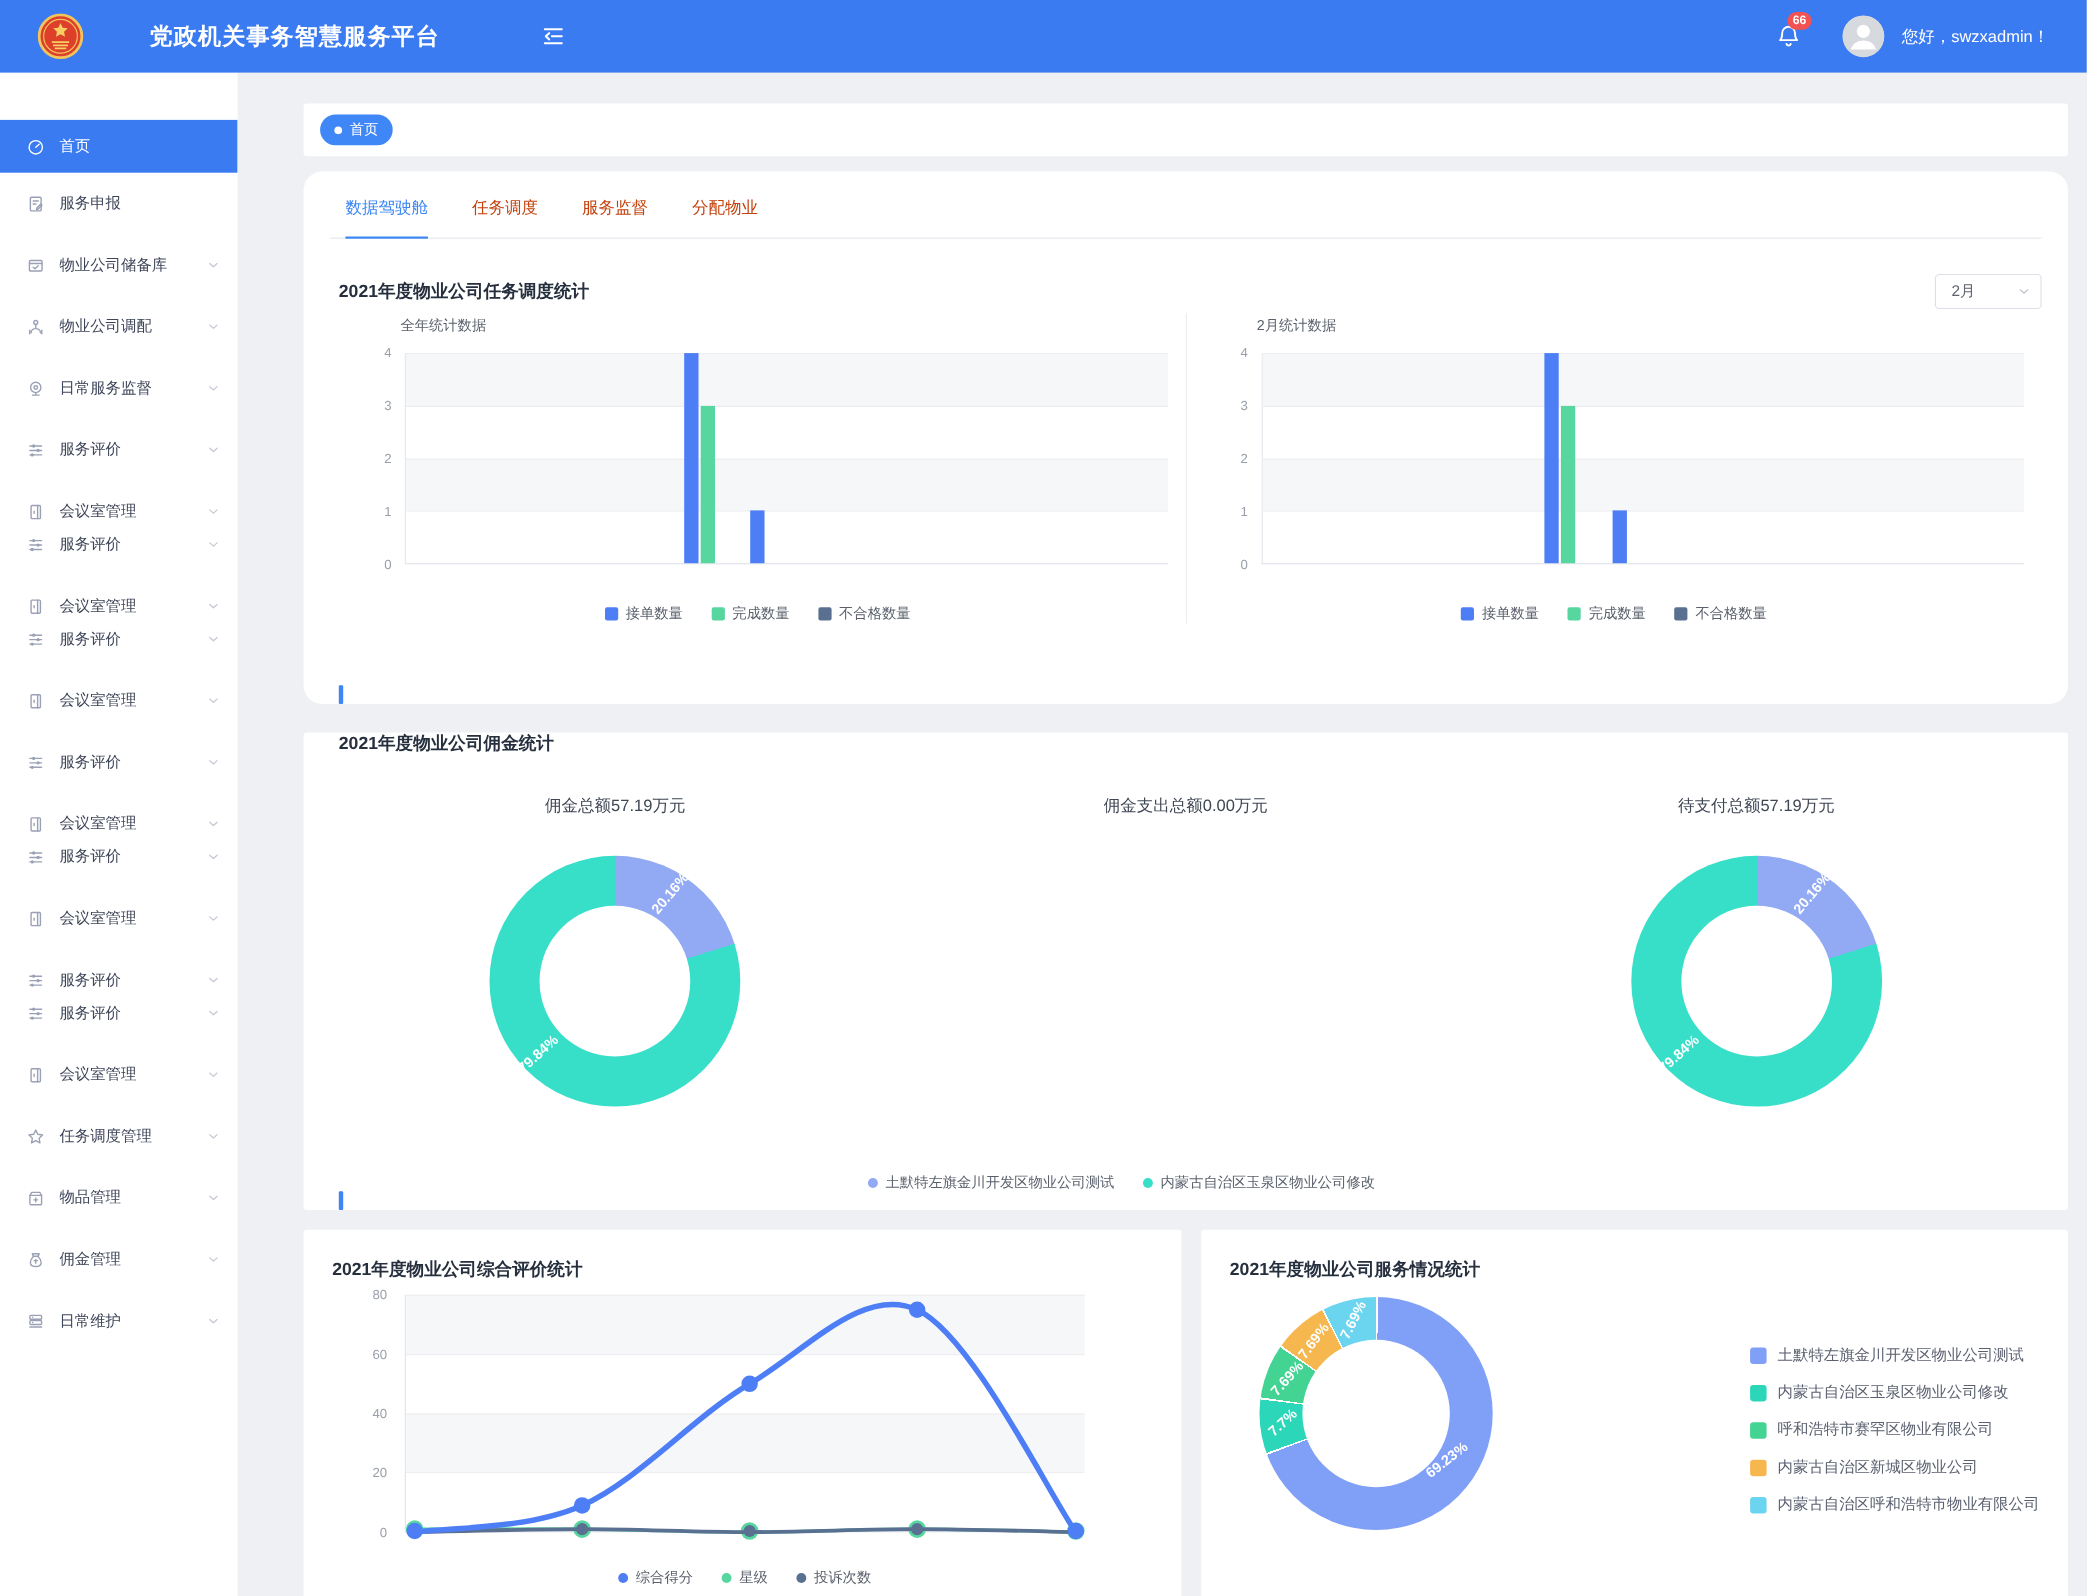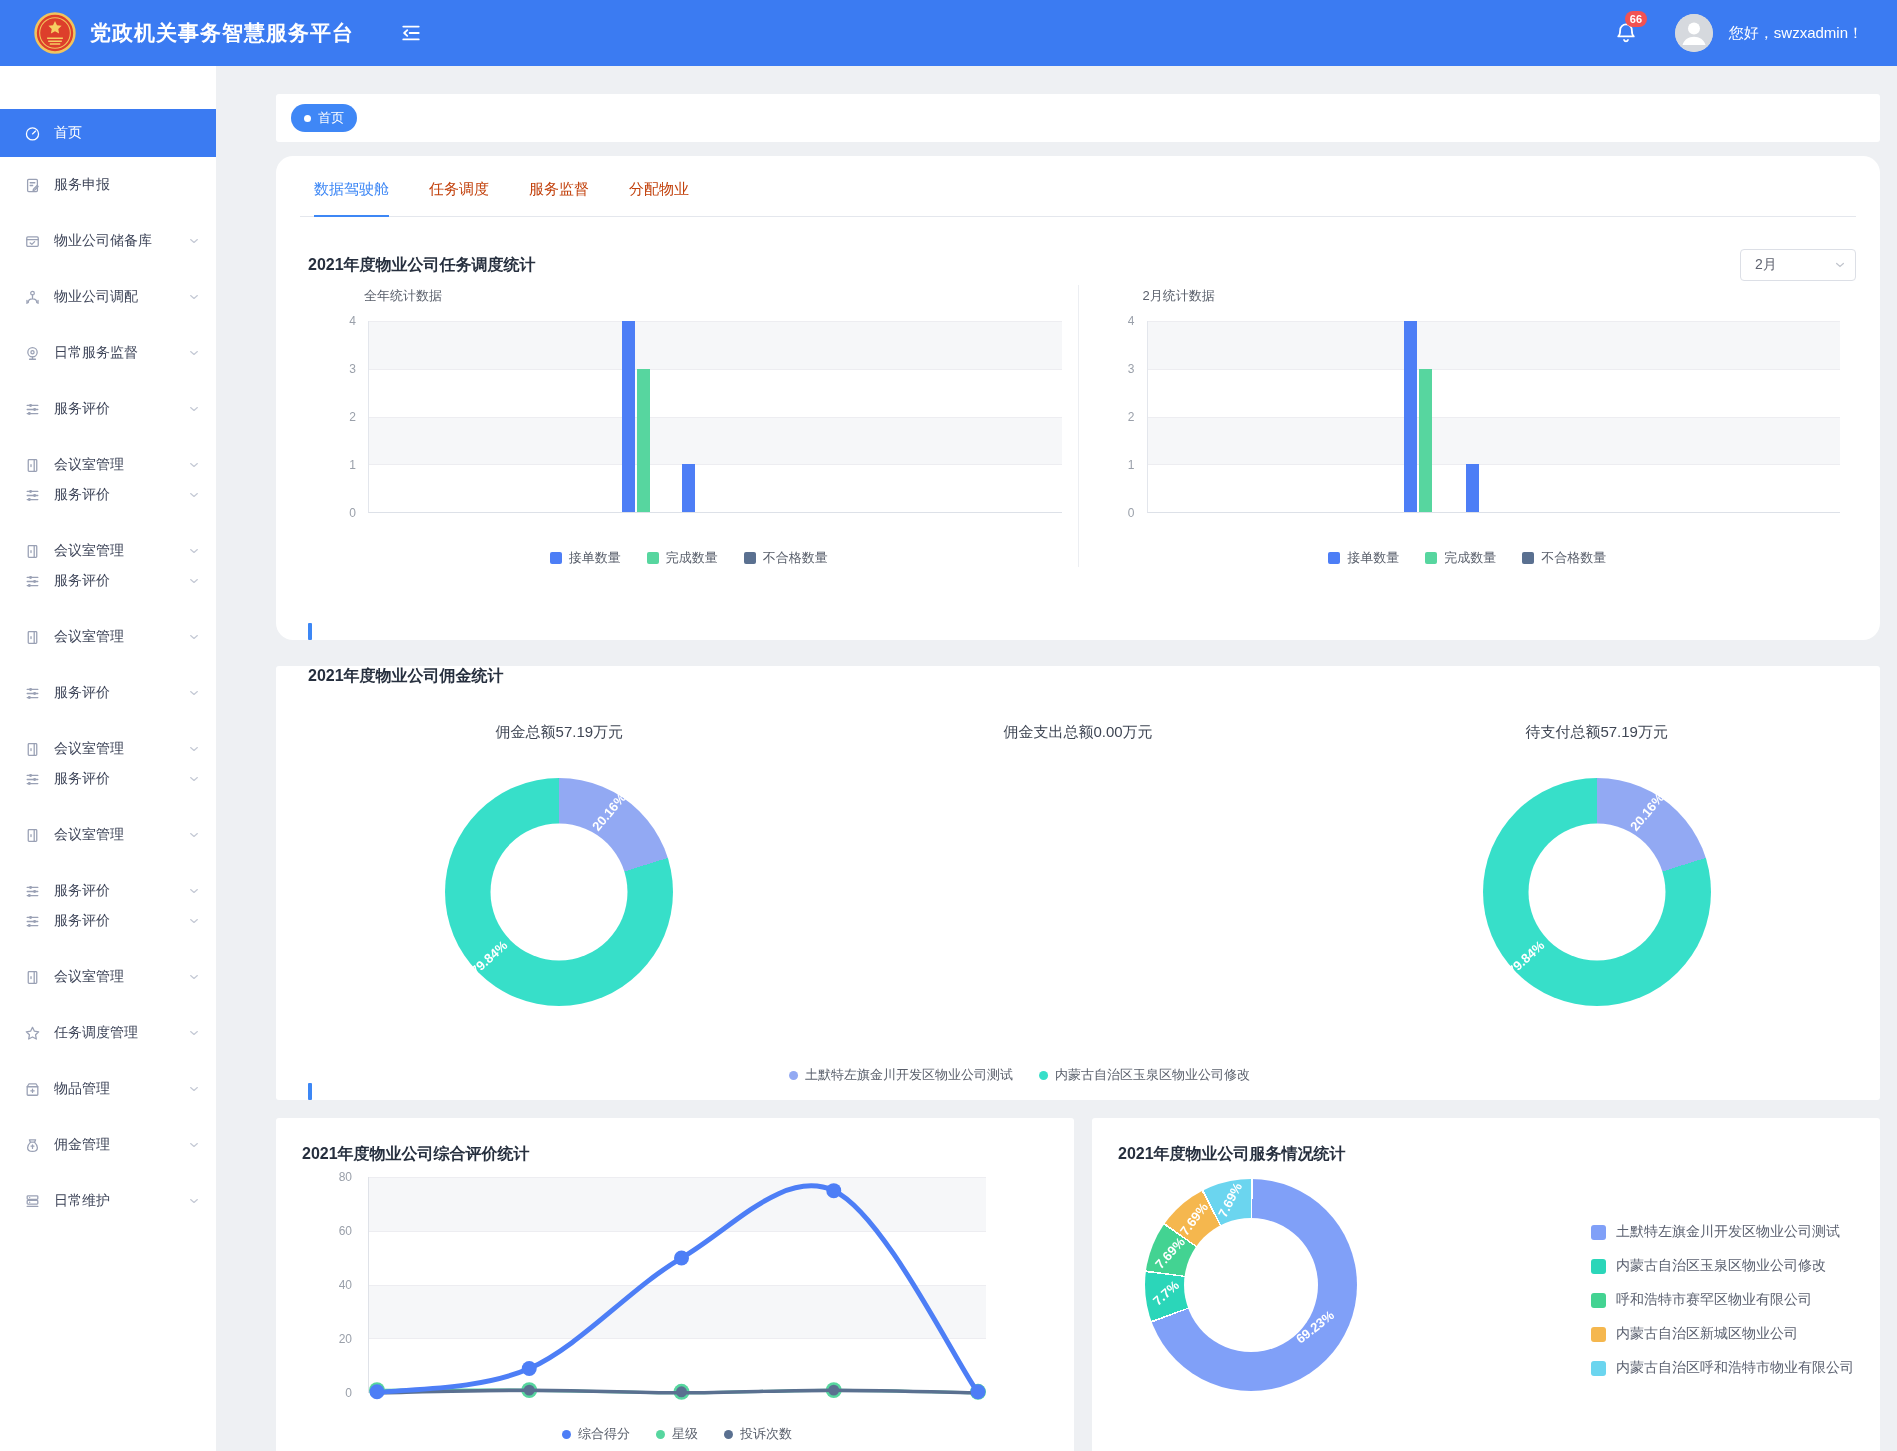--- a/index.html
+++ b/index.html
@@ -1,21 +1,21 @@
 <!DOCTYPE html>
 <html><head>
 <meta charset="utf-8">
 <style>
   * { margin:0; padding:0; box-sizing:border-box; }
   html,body { width:1897px; height:1451px; overflow:hidden; background:#eef0f3;
     font-family:"Liberation Sans","DejaVu Sans",sans-serif; }
 
   
   .header { position:absolute; top:0; left:0; width:1897px; height:66px;
-    background:#3b7bf2; display:flex; align-items:center; z-index:10; }
+    background:#3b7bf2; display:flex; align-items:center; z-index:10;gap:46px; }
   .logo { width:42px; height:42px; margin-left:34px; flex:0 0 auto; }
   .app-title { color:#fff; font-size:21px; font-weight:bold; margin-left:14px; letter-spacing:1px; }
   .collapse-btn { margin-left:46px; width:22px; height:22px; cursor:pointer; }
   .hright { margin-left:auto; display:flex; align-items:center; margin-right:34px; }
   .bell { position:relative; width:26px; height:26px; cursor:pointer; }
   .badge { position:absolute; top:-9px; left:12px; background:#f25252; color:#fff;
     font-size:11px; line-height:16px; padding:0 5px; border-radius:9px; font-weight:bold; }
   .avatar { width:38px; height:38px; border-radius:50%; background:#d6d9de; margin-left:36px;
     overflow:hidden; cursor:pointer; }
   .welcome { color:#fff; font-size:15px; margin-left:16px; }
@@ -42,21 +42,21 @@
 
   
   .cardA { margin-top:14px; height:484px; padding:0 24px; position:relative;border-radius:17px; }
   .tabs { display:flex; border-bottom:1px solid #e4e7ed; padding:24px 14px 0 14px; }
   .tab { font-size:15px; color:#c2410c; padding-bottom:17px; margin-right:40px; cursor:pointer; position:relative; }
   .tab.active { color:#3d87f5; }
   .tab.active::after { content:""; position:absolute; left:0; right:0; bottom:-1px; height:2px; background:#3d87f5; }
   .sec-head { display:flex; align-items:center; justify-content:space-between; margin-top:32px; padding-left:8px; }
   .sec-title { display:flex; align-items:center; font-size:16px; font-weight:bold; color:#262f3e; }
   .sec-title .bar { width:4px; height:17px; background:#3d87f5; border-radius:1px; margin-right:9px; }
-  .select { width:116px; height:32px; border:1px solid #dcdfe6; border-radius:4px; display:flex;
+  .select { width:97px; height:32px; border:1px solid #dcdfe6; border-radius:4px; display:flex;
     align-items:center; justify-content:space-between; padding:0 9px 0 14px; color:#5f6370;
     font-size:14px; cursor:pointer; background:#fff; }
   .select svg { width:12px; height:12px; color:#c0c4cc; }
 
   .charts-row { display:flex; margin-top:4px; }
   .panel { flex:1; padding:0 16px; }
   .panel + .panel { border-left:1px solid #eceef2; }
   .sub { font-size:13px; color:#595f6b; margin:2px 0 16px 48px; }
   .bchart { display:flex; }
   .yaxis { width:44px; position:relative; height:192px; flex:0 0 auto; margin-right:8px; }

